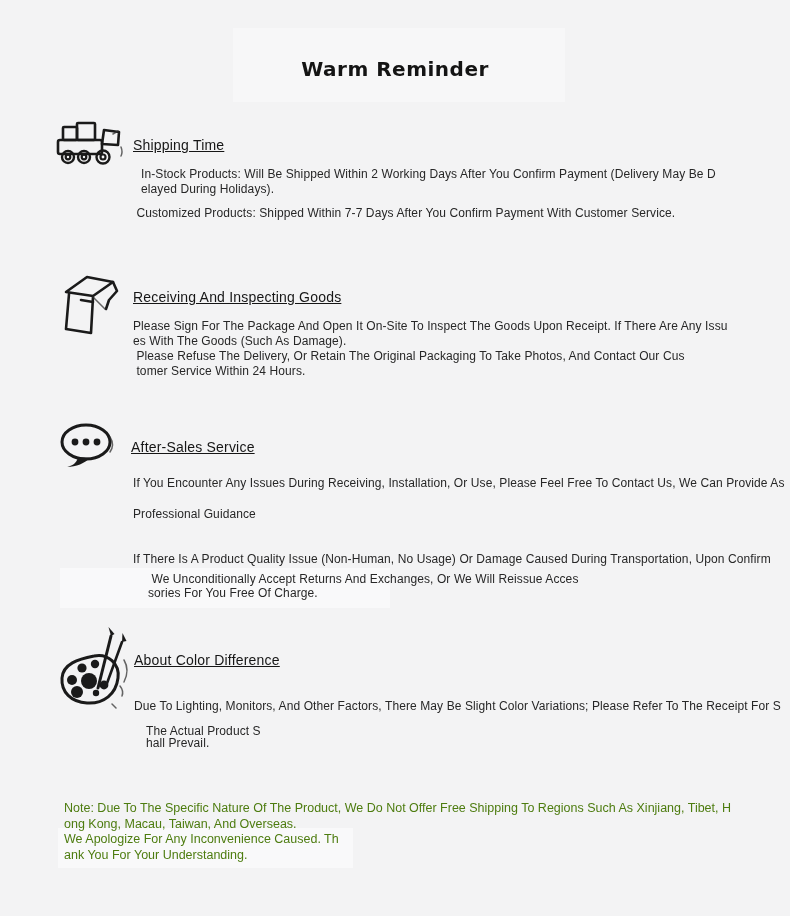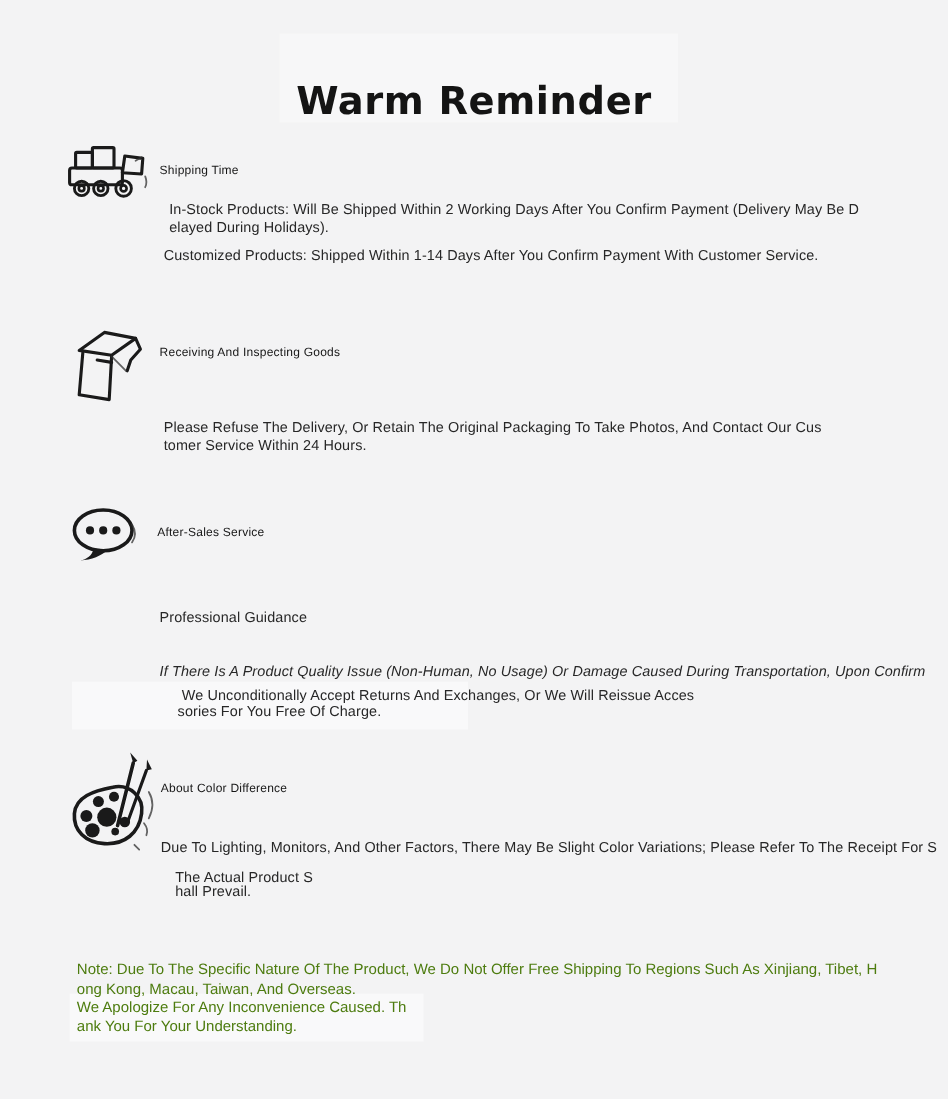--- a/index.html
+++ b/index.html
@@ -2,25 +2,25 @@
 <html><head>
 <meta charset="utf-8">
 <style>
   html,body{margin:0;padding:0;}
   body{width:790px;height:916px;position:relative;overflow:hidden;
        background:#f3f3f4;font-family:"Liberation Sans",sans-serif;}
   .page{position:absolute;inset:0;width:790px;height:916px;overflow:hidden;}
   .bg-patch{position:absolute;pointer-events:none;}
   .title{position:absolute;left:0;right:0;top:44px;text-align:center;
          font-family:"DejaVu Sans","Liberation Sans",sans-serif;
-         font-weight:bold;font-size:32px;color:#141414;letter-spacing:.5px;}
+         font-weight:bold;font-size:20px;color:#141414;letter-spacing:.5px;}
   .icon{position:absolute;}
   .icon svg{display:block;width:100%;height:100%;}
-  .heading{position:absolute;font-size:10px;color:#161616;letter-spacing:.2px;
-           white-space:pre;}
+  .heading{position:absolute;font-size:14px;color:#161616;letter-spacing:.2px;
+           white-space:pre;text-decoration:underline;}
   .body-text{position:absolute;font-size:12px;color:#272727;white-space:pre;
              line-height:14.5px;letter-spacing:.1px;margin:0;}
   .note{position:absolute;left:64px;top:801px;font-size:12.5px;color:#4d7c0f;
         white-space:pre;line-height:15.5px;margin:0;}
   .stroke{fill:none;stroke:#1a1a1a;stroke-width:2.6;stroke-linecap:round;stroke-linejoin:round;}
   .thin{fill:none;stroke:#333;stroke-width:1.5;stroke-linecap:round;opacity:.75;}
   .fillb{fill:#1a1a1a;stroke:none;}
 </style>
 </head>
 <body>
@@ -44,48 +44,51 @@
       <circle class="stroke" style="stroke-width:2.2" cx="13" cy="38" r="2.3"></circle>
       <circle class="stroke" style="stroke-width:2.4" cx="29" cy="38" r="6"></circle>
       <circle class="stroke" style="stroke-width:2.2" cx="29" cy="38" r="2.3"></circle>
       <circle class="stroke" style="stroke-width:2.4" cx="48" cy="38" r="6.5"></circle>
       <circle class="stroke" style="stroke-width:2.2" cx="48" cy="38" r="2.5"></circle>
     </svg>
   </div>
   <div class="heading" style="left:133px;top:137px;">Shipping Time</div>
   <p class="body-text" style="left:141px;top:167px;">In-Stock Products: Will Be Shipped Within 2 Working Days After You Confirm Payment (Delivery May Be D
 elayed During Holidays).</p>
-  <p class="body-text" style="left:133px;top:206px;"> Customized Products: Shipped Within 1-14 Days After You Confirm Payment With Customer Service.</p>
+  <p class="body-text" style="left:133px;top:206px;"> Customized Products: Shipped Within 7-7 Days After You Confirm Payment With Customer Service.</p>
 
   <div class="icon" style="left:58px;top:266px;width:62px;height:72px;">
     <svg viewBox="0 0 62 72" xmlns="http://www.w3.org/2000/svg">
       <path class="stroke" d="M8,26 L29,11 L55,16 L35,30 Z"></path>
       <path class="stroke" d="M11,28 L8,63 L33,67 L35,31"></path>
       <path class="stroke" d="M55,16 L59,25 L51,34 L48,43"></path>
       <path class="thin" d="M35,31 L47,43"></path>
       <path class="stroke" d="M23,34 L35,36"></path>
     </svg>
   </div>
   <div class="heading" style="left:133px;top:289px;text-align:center;">Receiving And Inspecting Goods</div>
+  <p class="body-text" style="left:133px;top:319px;">Please Sign For The Package And Open It On-Site To Inspect The Goods Upon Receipt. If There Are Any Issu
+es With The Goods (Such As Damage).</p>
   <p class="body-text" style="left:133px;top:349px;"> Please Refuse The Delivery, Or Retain The Original Packaging To Take Photos, And Contact Our Cus
  tomer Service Within 24 Hours.</p>
 
   <div class="icon" style="left:58px;top:420px;width:64px;height:52px;">
     <svg viewBox="0 0 64 52" xmlns="http://www.w3.org/2000/svg">
       <ellipse class="stroke" style="stroke-width:3" cx="28" cy="22" rx="24" ry="17"></ellipse>
       <path class="fillb" d="M20,37 C19,43 14,46 9,47 C18,47 27,43 32,38 Z"></path>
       <circle class="fillb" cx="17" cy="22" r="3.4"></circle>
       <circle class="fillb" cx="28" cy="22" r="3.4"></circle>
       <circle class="fillb" cx="39" cy="22" r="3.4"></circle>
       <path class="thin" d="M52,17 q5,8 0,15"></path>
     </svg>
   </div>
   <div class="heading" style="left:131px;top:439px;text-align:right;">After-Sales Service</div>
+  <p class="body-text" style="left:133px;top:476px;">If You Encounter Any Issues During Receiving, Installation, Or Use, Please Feel Free To Contact Us, We Can Provide As</p>
   <p class="body-text" style="left:133px;top:507px;">Professional Guidance</p>
-  <p class="body-text" style="left:133px;top:552px;font-style:italic;">If There Is A Product Quality Issue (Non-Human, No Usage) Or Damage Caused During Transportation, Upon Confirm</p>
+  <p class="body-text" style="left:133px;top:552px;">If There Is A Product Quality Issue (Non-Human, No Usage) Or Damage Caused During Transportation, Upon Confirm</p>
   <p class="body-text" style="left:148px;top:573px;line-height:13.5px;"> We Unconditionally Accept Returns And Exchanges, Or We Will Reissue Acces
 sories For You Free Of Charge.</p>
 
   <div class="icon" style="left:54px;top:624px;width:86px;height:92px;">
     <svg viewBox="0 0 86 92" xmlns="http://www.w3.org/2000/svg">
       <path class="stroke" style="stroke-width:3" d="M40,32 C54,29 66,40 64,54 C62,70 50,80 33,79 C17,78 7,68 8,54 C9,40 24,35 40,32 Z"></path>
       <circle class="fillb" cx="28" cy="44" r="4.6"></circle>
       <circle class="fillb" cx="41" cy="40" r="4.2"></circle>
       <circle class="fillb" cx="18" cy="56" r="5"></circle>
       <circle class="fillb" cx="35" cy="57" r="8"></circle>

